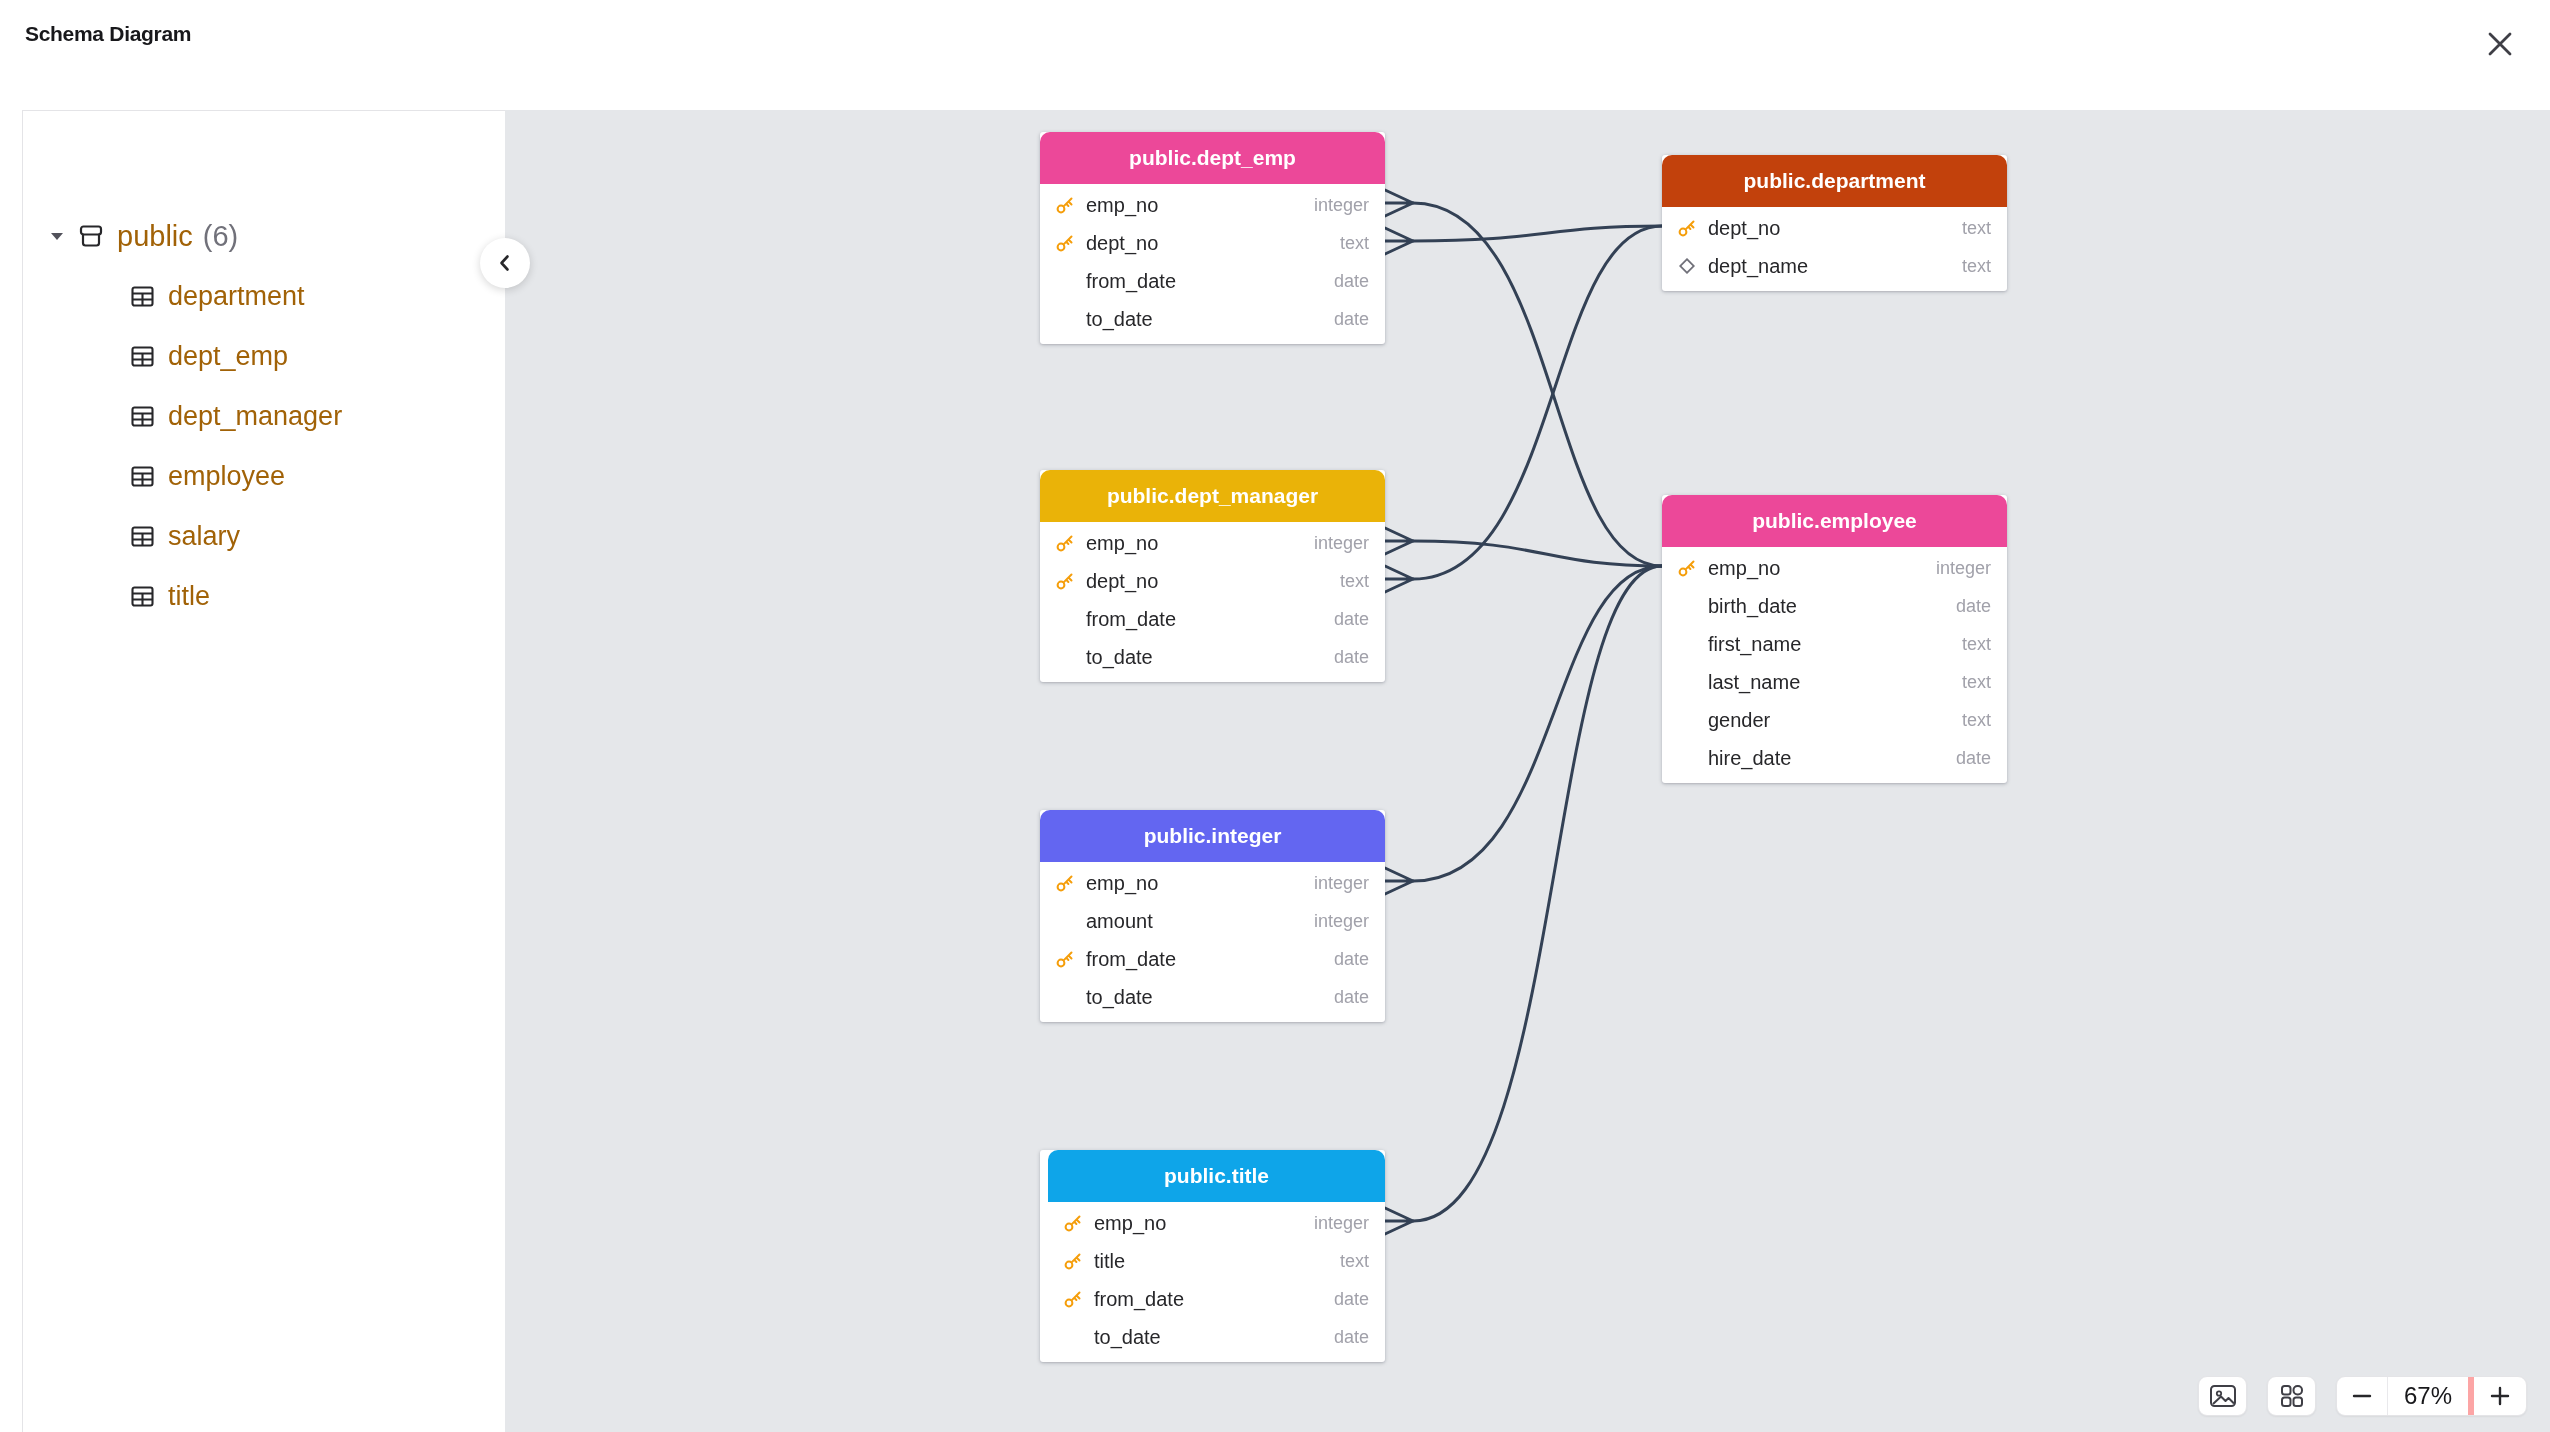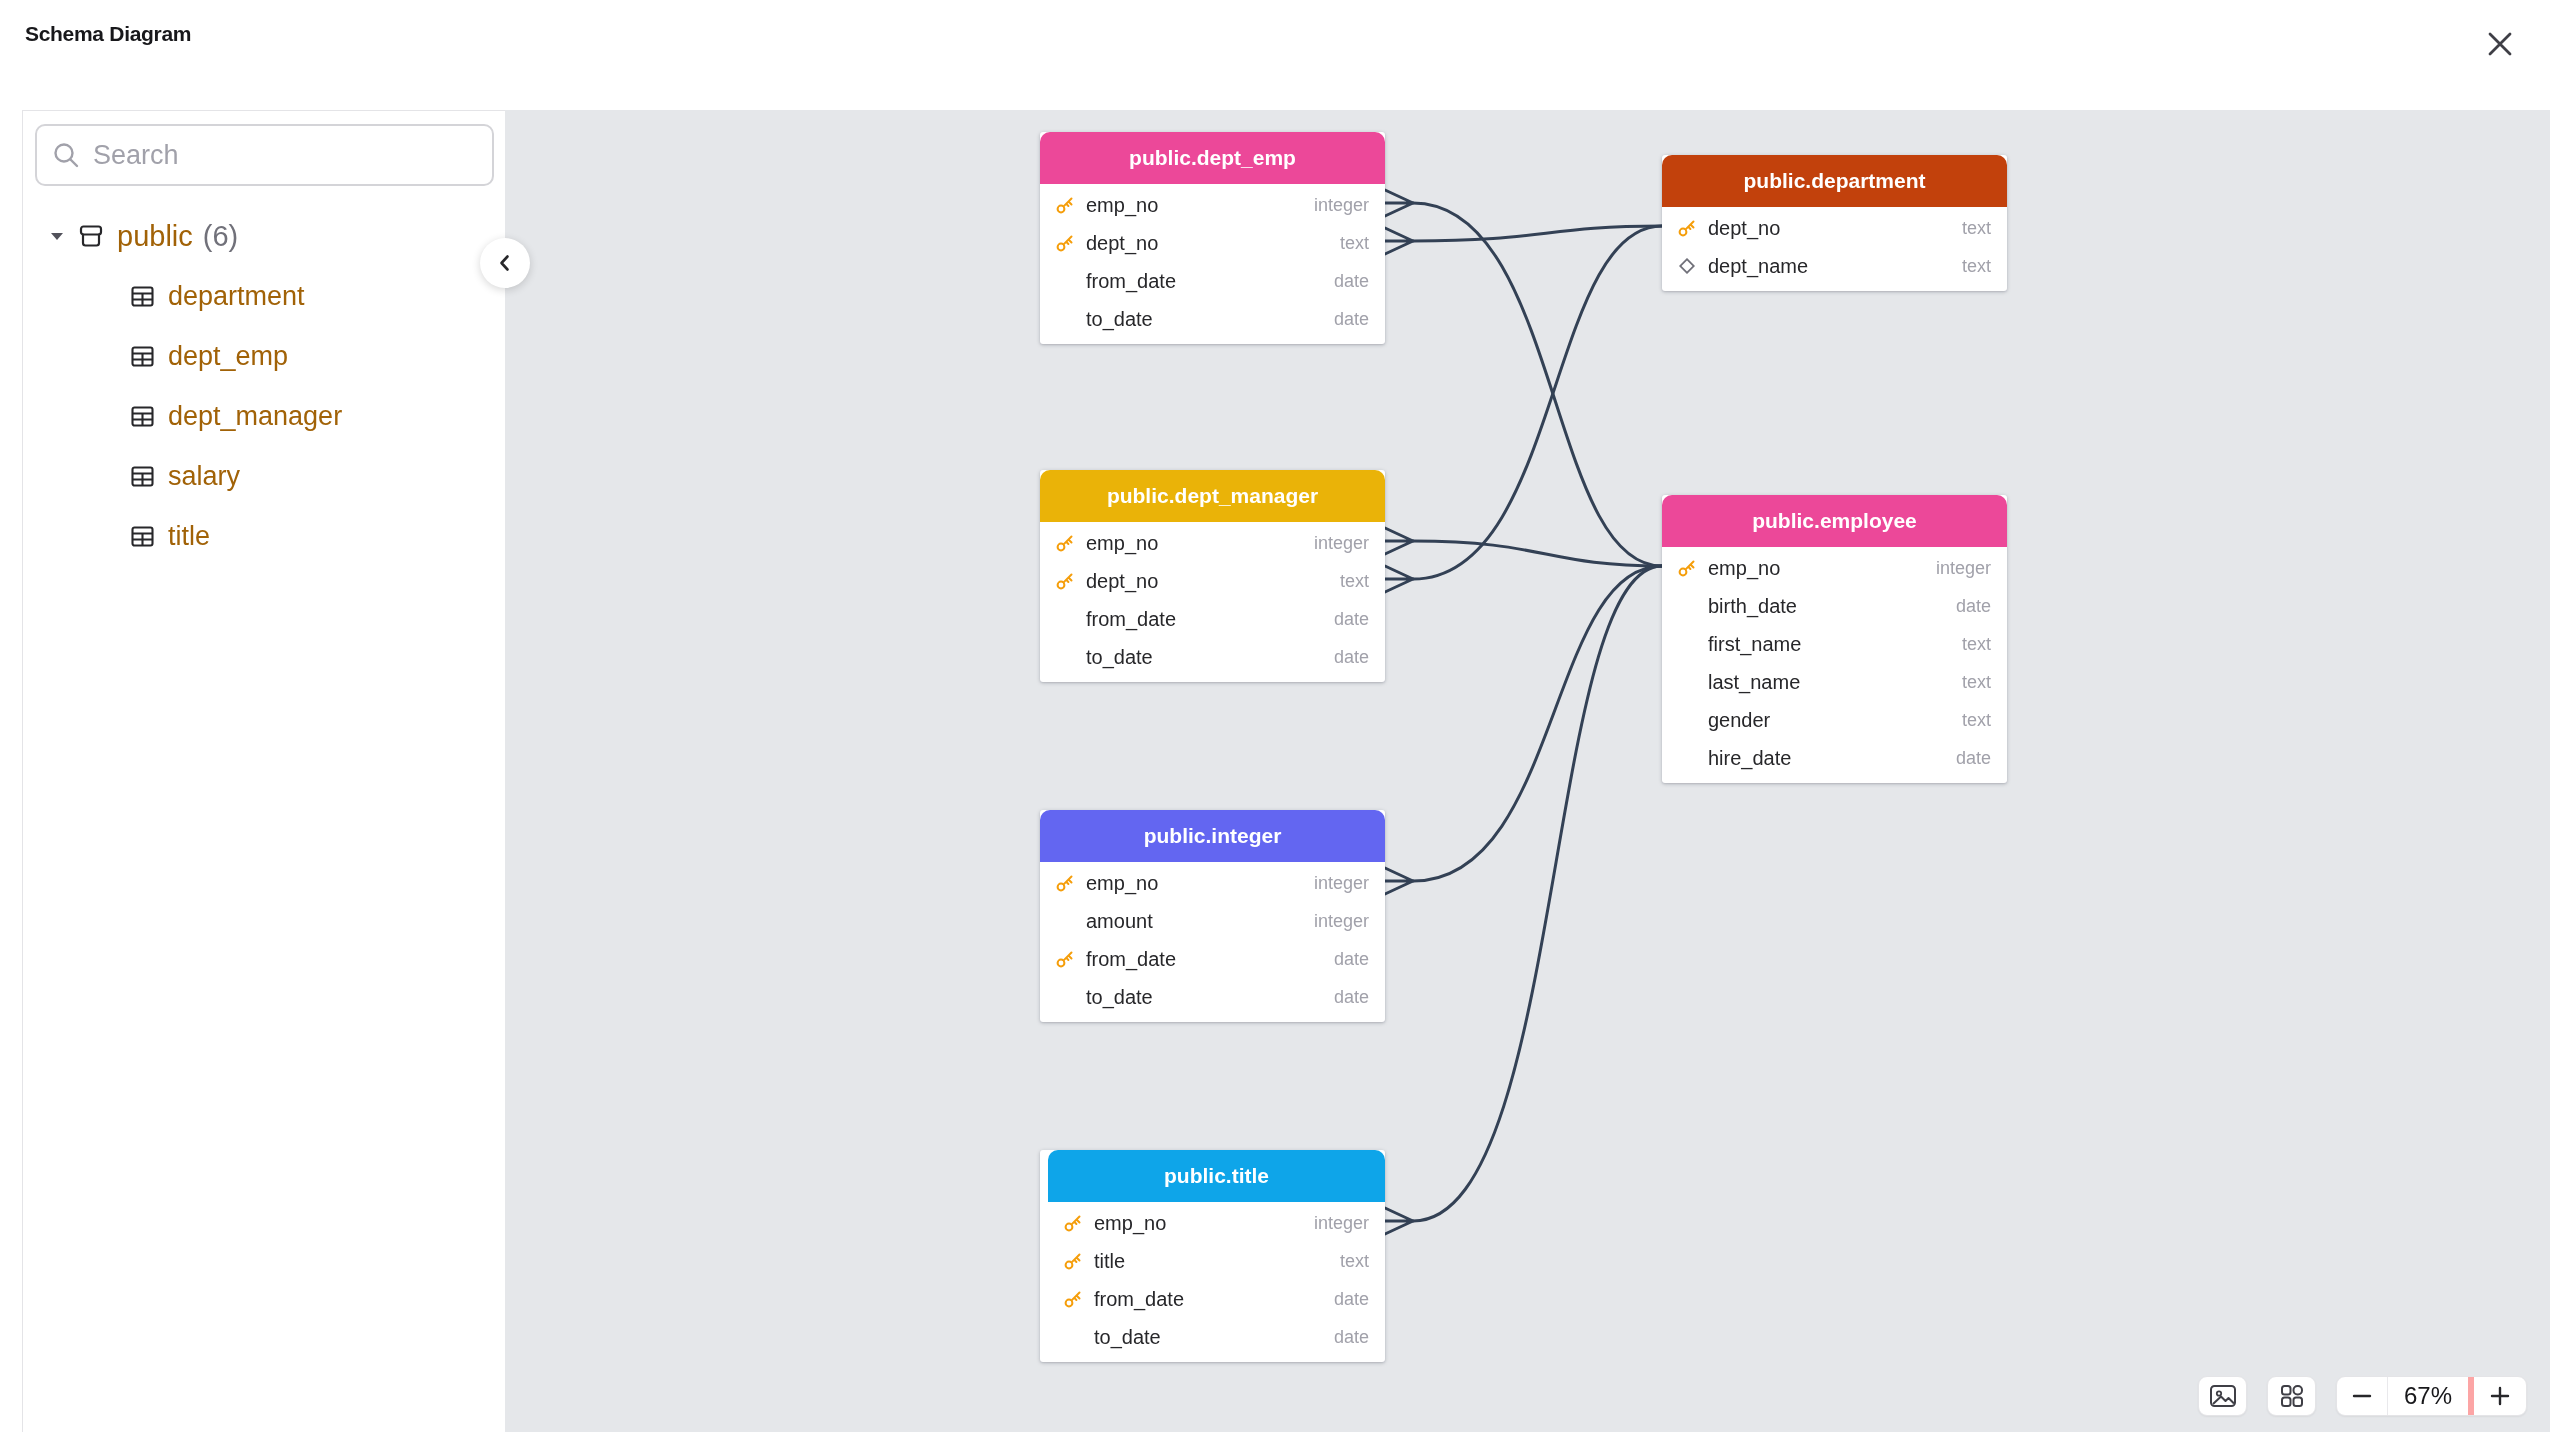--- a/index.html
+++ b/index.html
@@ -119,27 +119,20 @@
     <path d="M1413 203 C1560 203, 1548 566, 1662 566"></path>
     <path d="M1413 241 C1545 241, 1545 226, 1662 226"></path>
     <path d="M1413 541 C1545 541, 1545 566, 1662 566"></path>
     <path d="M1413 579 C1560 579, 1548 226, 1662 226"></path>
     <path d="M1413 881 C1560 881, 1548 566, 1662 566"></path>
     <path d="M1413 1221 C1565 1221, 1545 566, 1662 566"></path>
   </g>
 </svg>
 
 <div class="sidebar">
-  <div class="search-box">
-    <svg width="30" height="30" viewBox="0 0 30 30">
-      <circle cx="13" cy="13" r="8.5" stroke="#a1a1aa" stroke-width="2.4" fill="none"></circle>
-      <path d="M19.5 19.5 L26 26" stroke="#a1a1aa" stroke-width="2.4" stroke-linecap="round"></path>
-    </svg>
-    <input type="text" placeholder="Search" style="">
-  </div>
 
   <div class="tree">
     <div class="tree-row schema-row">
       <span class="caret">
         <svg width="16" height="12" viewBox="0 0 16 12">
             <path d="M2 3 L8 10 L14 3 Z" fill="#52525b"></path>
           </svg>
       </span>
       <svg width="28" height="28" viewBox="0 0 28 28">
         <rect x="4" y="4.5" width="20" height="8" rx="2.5" stroke="#27272a" stroke-width="2.2" fill="none"></rect>
@@ -162,20 +155,27 @@
         <path d="M3.5 10.5 H23.5 M3.5 16.5 H23.5 M13.5 10.5 V22.5" stroke="#27272a" stroke-width="2.1"></path>
       </svg>
       <span class="tree-label">dept_emp</span>
     </div>
     <div class="tree-row table-row">
       <svg width="27" height="27" viewBox="0 0 27 27">
         <rect x="3.5" y="4.5" width="20" height="18" rx="2" stroke="#27272a" stroke-width="2.1" fill="none"></rect>
         <path d="M3.5 10.5 H23.5 M3.5 16.5 H23.5 M13.5 10.5 V22.5" stroke="#27272a" stroke-width="2.1"></path>
       </svg>
       <span class="tree-label">dept_manager</span>
+    </div>
+    <div class="tree-row table-row">
+      <svg width="27" height="27" viewBox="0 0 27 27">
+        <rect x="3.5" y="4.5" width="20" height="18" rx="2" stroke="#27272a" stroke-width="2.1" fill="none"></rect>
+        <path d="M3.5 10.5 H23.5 M3.5 16.5 H23.5 M13.5 10.5 V22.5" stroke="#27272a" stroke-width="2.1"></path>
+      </svg>
+      <span class="tree-label">employee</span>
     </div>
     <div class="tree-row table-row">
       <svg width="27" height="27" viewBox="0 0 27 27">
         <rect x="3.5" y="4.5" width="20" height="18" rx="2" stroke="#27272a" stroke-width="2.1" fill="none"></rect>
         <path d="M3.5 10.5 H23.5 M3.5 16.5 H23.5 M13.5 10.5 V22.5" stroke="#27272a" stroke-width="2.1"></path>
       </svg>
       <span class="tree-label">salary</span>
     </div>
     <div class="tree-row table-row">
       <svg width="27" height="27" viewBox="0 0 27 27">

